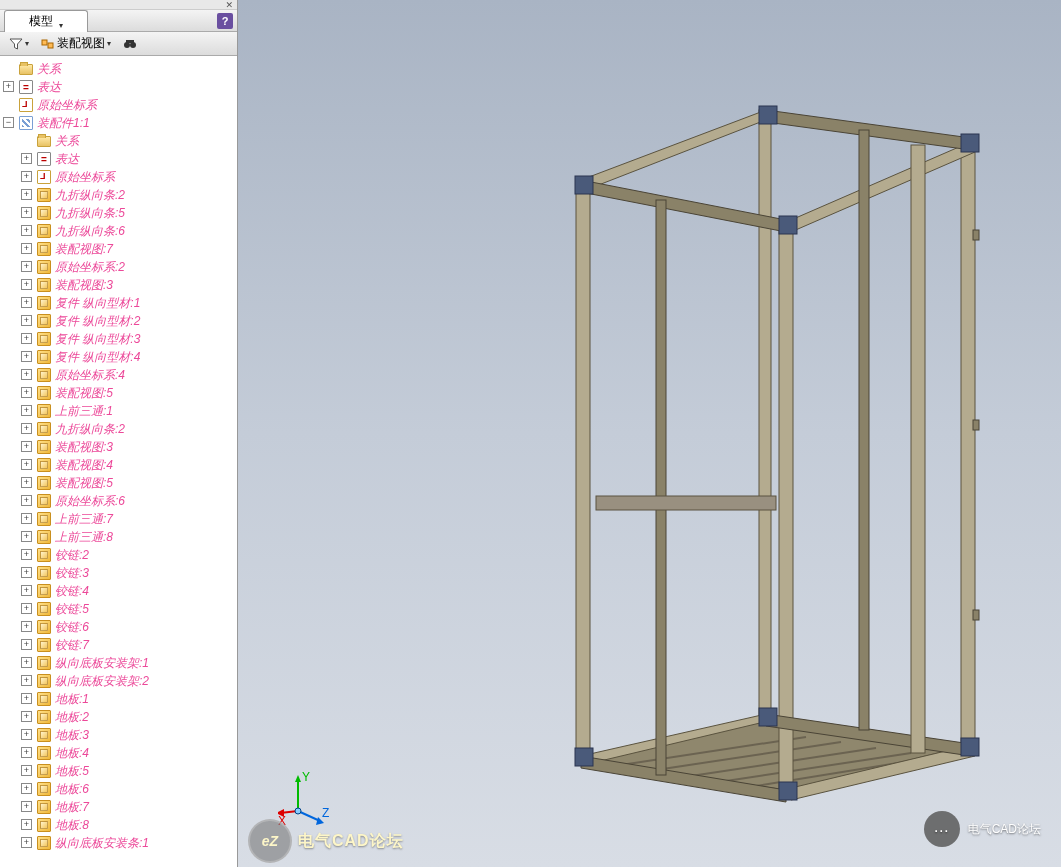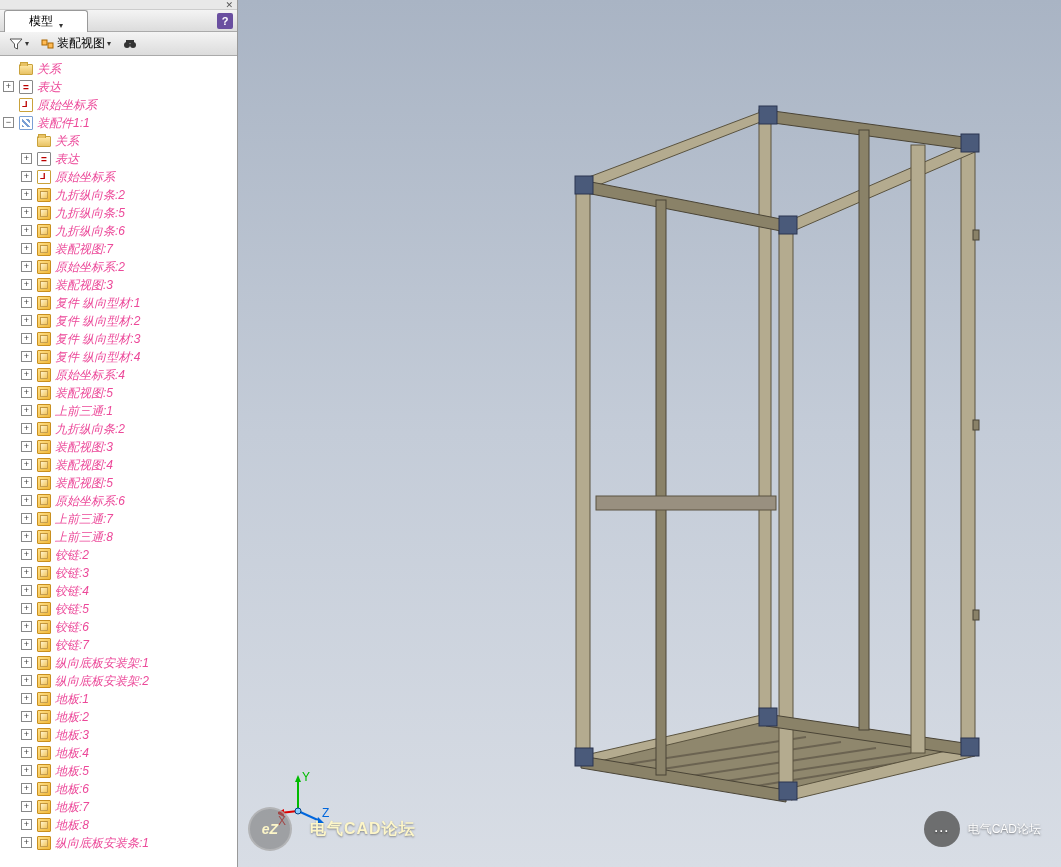--- a/index.html
+++ b/index.html
@@ -29,21 +29,21 @@
 .csys { width: 14px; height: 14px; background: #fff; border: 1px solid #c9a23b; border-radius: 1px; position: relative; }
 .csys::before { content: "L"; position: absolute; font-size: 9px; color: #b00; left: 2px; top: 0; transform: scaleX(-1); font-weight: bold; }
 .expr { width: 14px; height: 14px; background: #fff; border: 1px solid #888; border-radius: 1px; display: flex; align-items: center; justify-content: center; }
 .expr::after { content: "="; color: #b00; font-weight: bold; font-size: 10px; }
 .label { color: #ec4899; font-style: italic; }
 .viewport { flex: 1; height: 100%; background: linear-gradient(#a9b4c4 0%, #c4ccd8 50%, #d8dde5 100%); position: relative; overflow: hidden; }
 .triad { position: absolute; left: 40px; bottom: 40px; width: 60px; height: 60px; }
 .watermark-chat { position: absolute; right: 20px; bottom: 20px; display: flex; align-items: center; gap: 8px; color: #fff; font-size: 18px; text-shadow: 0 1px 2px rgba(0,0,0,.5); }
 .chat-bubble { width: 36px; height: 36px; background: rgba(90,90,90,.85); border-radius: 50%; position: relative; display: flex; align-items: center; justify-content: center; }
 .chat-bubble::before { content: "…"; color: #fff; font-size: 16px; letter-spacing: 1px; position: relative; top: -2px; }
-.watermark-bl { position: absolute; left: 10px; bottom: 16px; display: flex; align-items: center; gap: 18px; }
+.watermark-bl { position: absolute; left: 10px; bottom: 4px; display: flex; align-items: center; gap: 6px; }
 .wm-circ { width: 44px; height: 44px; border-radius: 50%; background: rgba(120,120,120,.6); display: flex; align-items: center; justify-content: center; color: #fdf6c8; font-weight: bold; font-size: 14px; font-style: italic; border: 2px solid rgba(200,200,200,.5); }
 .wm-text { color: #fdf6c8; font-size: 16px; font-weight: bold; text-shadow: 0 1px 2px rgba(0,0,0,.4); letter-spacing: 1px; }
 .model-svg { position: absolute; top: 30px; right: 40px; width: 520px; height: 780px; }
 .frame-line { stroke: #6b6351; stroke-width: 2; fill: none; }
 .frame-fill { fill: #b4ab8f; stroke: #5a533f; stroke-width: 1; }
 .frame-dark { fill: #8a8268; stroke: #4a4436; stroke-width: 1; }
 .corner { fill: #4a5a7a; stroke: #2a3450; stroke-width: 1; }
 .floor { fill: #8f876d; stroke: #5a5340; stroke-width: 1; }
 .perf { fill: #999080; stroke: #5a5340; stroke-width: 1; }
 .tree::-webkit-scrollbar { width: 16px; }

